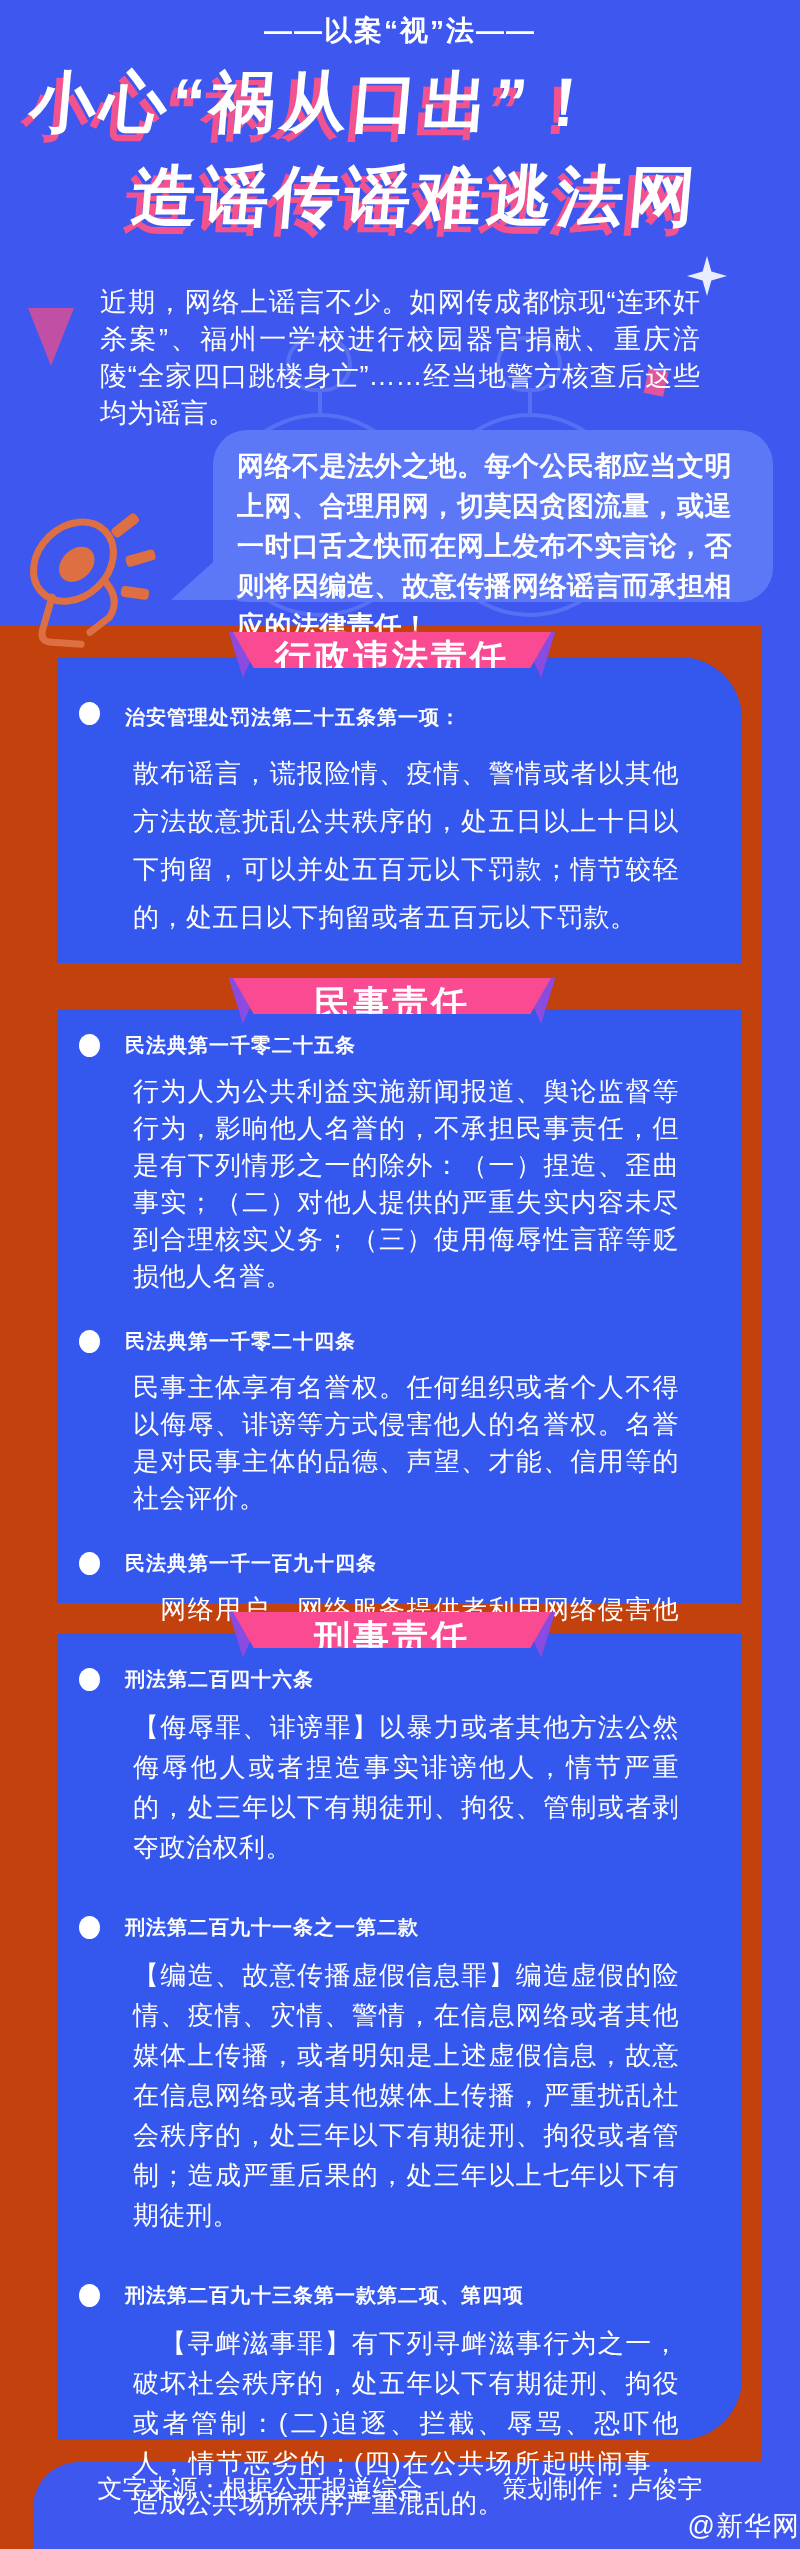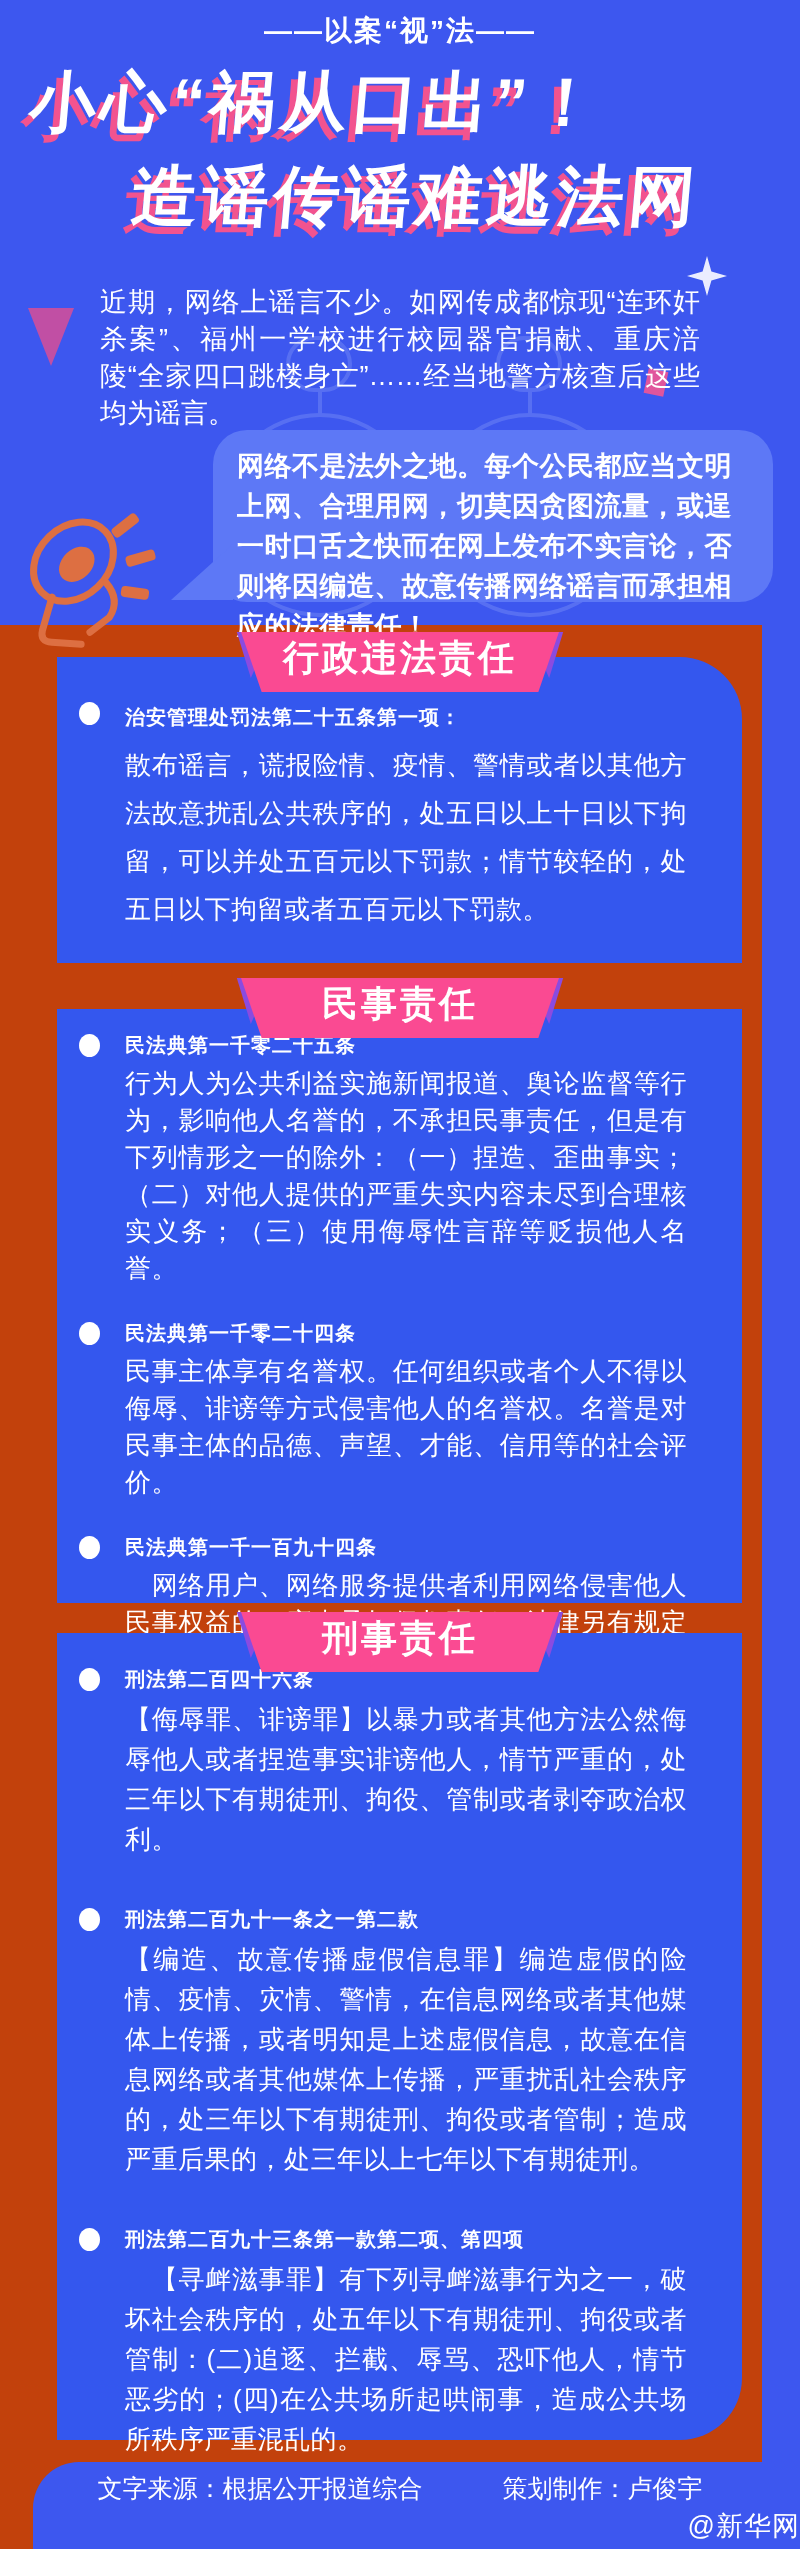--- a/index.html
+++ b/index.html
@@ -36,42 +36,42 @@
   
   .megaphone{position:absolute;left:15px;top:498px;z-index:2;transform:rotate(-6deg);}
   .bubble{position:absolute;left:213px;top:430px;width:560px;height:172px;background:#5d78f6;
     border-radius:34px;z-index:2;}
   .bubble-tail{position:absolute;left:-42px;bottom:2px;width:62px;height:56px;background:#5d78f6;
     clip-path:polygon(100% 0,100% 100%,0 100%);}
   .bubble p{margin:0;padding:16px 18px 0 24px;color:#fff;font-size:27px;font-weight:700;
     line-height:40px;letter-spacing:.5px;}
 
   
-  .banner{position:absolute;left:241px;width:318px;height:60px;z-index:5;}
+  .banner{position:absolute;left:233px;width:318px;height:36px;z-index:5;}
   .banner .fold{position:absolute;top:0;width:36px;height:46px;background:#8a4be0;z-index:1;}
   .banner .fl{left:-6px;clip-path:polygon(5% 0,100% 0,44% 100%);}
   .banner .fr{right:-6px;clip-path:polygon(0 0,95% 0,56% 100%);}
   .banner .face{position:absolute;inset:0;z-index:2;background:#fa4a92;
     clip-path:polygon(0 0,100% 0,93.5% 100%,6.5% 100%);
     color:#fff;font-size:36px;font-weight:700;text-align:center;line-height:52px;letter-spacing:3px;}
   .b1{top:632px;} .b2{top:978px;} .b3{top:1612px;}
 
   
   .card{position:absolute;left:57px;width:685px;background:#3457ee;z-index:1;
     box-sizing:border-box;color:#fff;}
   .card1{top:657px;height:306px;border-top-right-radius:62px;padding:36px 55px 0 68px;}
   .card2{top:1009px;height:594px;padding:16px 55px 0 68px;}
   .card3{top:1633px;height:807px;border-bottom-right-radius:62px;padding:26px 55px 0 68px;}
   .item{position:relative;}
   .card2 .item{margin-bottom:26px;}
   .card3 .item{margin-bottom:40px;}
   .item:last-child{margin-bottom:0;}
   .bullet{position:absolute;left:-46px;top:9px;width:21px;height:23px;border-radius:50%;background:#fff;}
   .item h3{margin:0;font-size:20px;font-weight:700;letter-spacing:1px;}
-  .item p{margin:0;font-size:26px;font-weight:500;text-align:justify;letter-spacing:.5px;}
+  .item p{margin:8px;font-size:26px;font-weight:500;text-align:justify;letter-spacing:.5px;}
   .card1 .item h3{line-height:48px;} .card1 .item p{line-height:48px;}
   .card2 .item h3{line-height:40px;} .card2 .item p{line-height:37px;}
   .card3 .item h3{line-height:40px;} .card3 .item p{line-height:40px;}
 
   
   .credits{position:absolute;left:0;top:2472px;width:800px;display:flex;justify-content:center;
     gap:80px;color:#fff;font-size:25px;font-weight:500;z-index:3;}
   .handle{position:absolute;left:0;top:2508px;width:800px;text-align:right;color:#fff;
     font-size:27px;font-weight:500;letter-spacing:1px;z-index:3;}
 </style>

